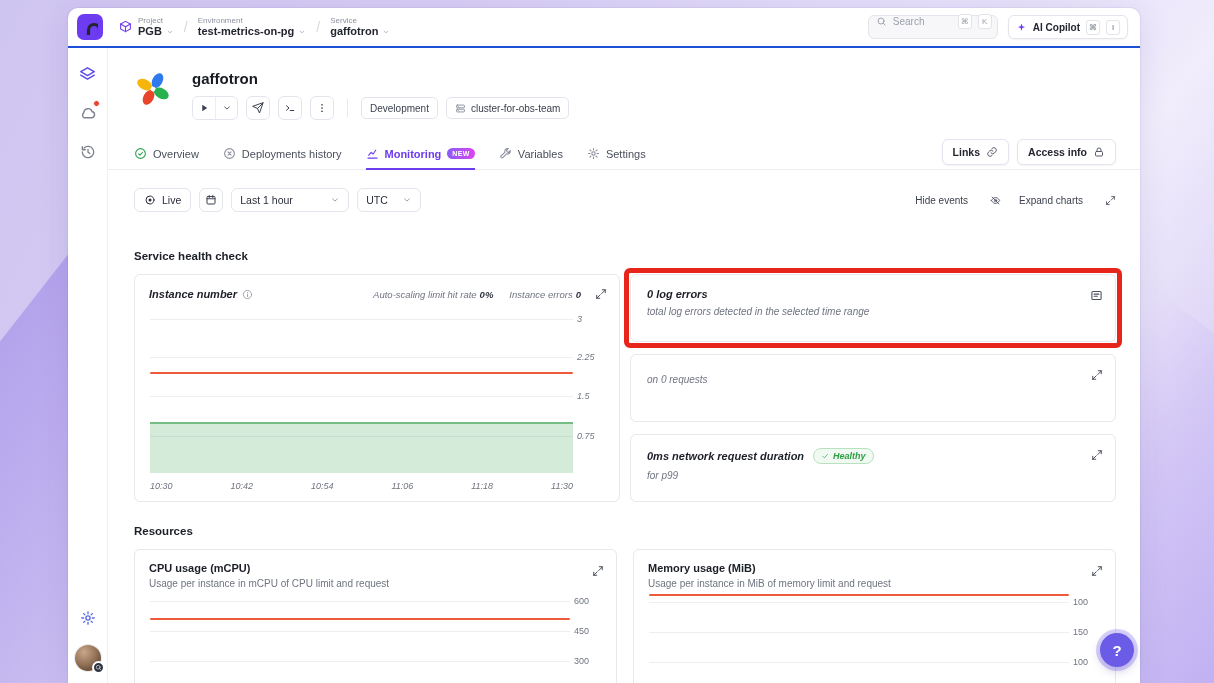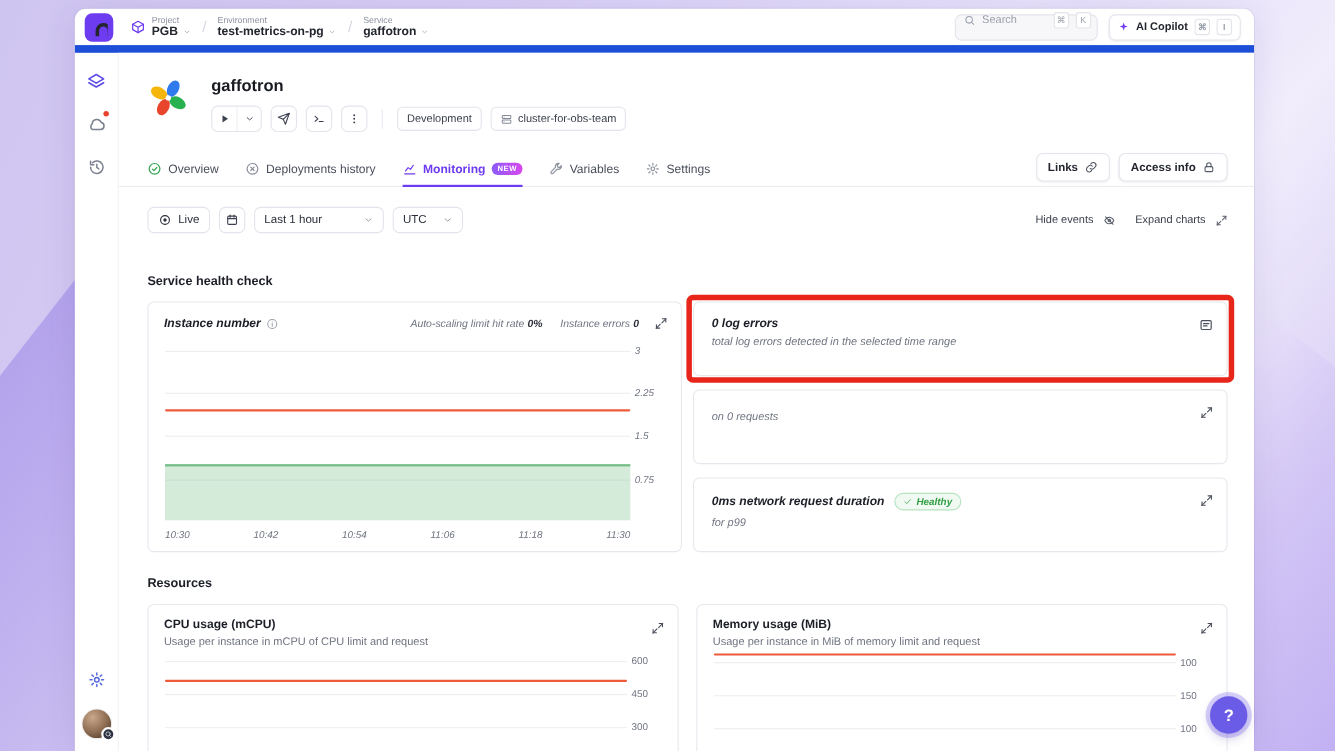--- a/index.html
+++ b/index.html
@@ -17,21 +17,21 @@
     background:linear-gradient(to right,rgba(124,96,226,.35),rgba(124,96,226,0)); }
   .bg-streak.s3 { right:-40px; bottom:-200px; width:300px; height:560px; transform:rotate(38deg);
     background:linear-gradient(to right,rgba(255,255,255,0),rgba(164,140,240,.45)); }
 
   .app { position:absolute; left:68px; top:8px; width:1072px; height:675px; background:#fff;
     border-radius:10px 10px 0 0; overflow:hidden; display:flex; flex-direction:column;
     box-shadow:0 0 0 1px rgba(90,70,160,.07), 0 6px 30px rgba(70,50,140,.12); z-index:2; }
 
   
   .app-header { height:40px; flex:0 0 40px; display:flex; align-items:center; padding:0 12px 0 9px;
-    border-bottom:7px solid #1d4ed8; }
+    border-bottom:2px solid #1d4ed8; }
   .logo { width:26px; height:26px; border-radius:7px; background:#6d3bf0; display:flex;
     align-items:center; justify-content:center; flex:0 0 26px; }
   .breadcrumbs { display:flex; align-items:center; margin-left:16px; }
   .crumb { display:flex; align-items:center; gap:6px; cursor:pointer; }
   .crumb-txt { display:flex; flex-direction:column; line-height:1.15; }
   .crumb-label { font-size:8px; color:#8d92a0; }
   .crumb-valrow { display:flex; align-items:center; gap:4px; font-size:11px; font-weight:bold; color:#23262f; }
   .crumb-valrow .ic { color:#9aa0ab; }
   .slash { color:#d6d8e0; font-size:14px; margin:0 10px; }
   .header-right { margin-left:auto; display:flex; align-items:center; gap:10px; }
@@ -102,21 +102,21 @@
   .tb-btn { height:24px; border:1px solid #e4e4ec; border-radius:6px; background:#fff; display:flex;
     align-items:center; gap:6px; padding:0 9px; font-size:10.5px; color:#2a2e3a; cursor:pointer; }
   .tb-icon-btn { width:24px; height:24px; border:1px solid #e4e4ec; border-radius:6px; background:#fff;
     display:flex; align-items:center; justify-content:center; color:#3c4150; cursor:pointer; }
   .tb-select { height:24px; border:1px solid #e4e4ec; border-radius:6px; background:#fff; display:flex;
     align-items:center; justify-content:space-between; padding:0 8px; font-size:10.5px; color:#2a2e3a; cursor:pointer; }
   .tb-select .ic { color:#8a8f9c; }
   .sel-range { width:118px; }
   .sel-tz { width:64px; }
   .toolbar-right { margin-left:auto; display:flex; gap:18px; align-items:center; }
-  .txt-btn { display:flex; align-items:center; gap:9px; font-size:10px; color:#3a3f4c; cursor:pointer; }
+  .txt-btn { display:flex; align-items:center; gap:22px; font-size:10px; color:#3a3f4c; cursor:pointer; }
   .txt-btn .ic { color:#555b68; }
 
   .section-title { font-size:11.5px; font-weight:bold; color:#1c1f27; }
   .st-health { margin-top:38px; margin-bottom:12px; }
   .st-res { margin-top:23px; margin-bottom:12px; }
 
   .card { background:#fff; border:1px solid #e7e7ee; border-radius:6px; }
 
   .health-grid { display:grid; grid-template-columns:1fr 1fr; gap:10px;font-style:italic; }
 

